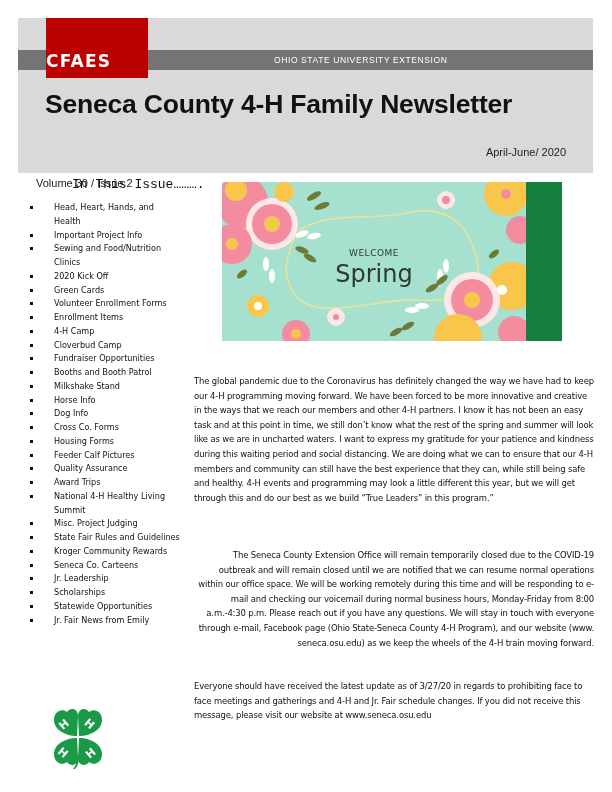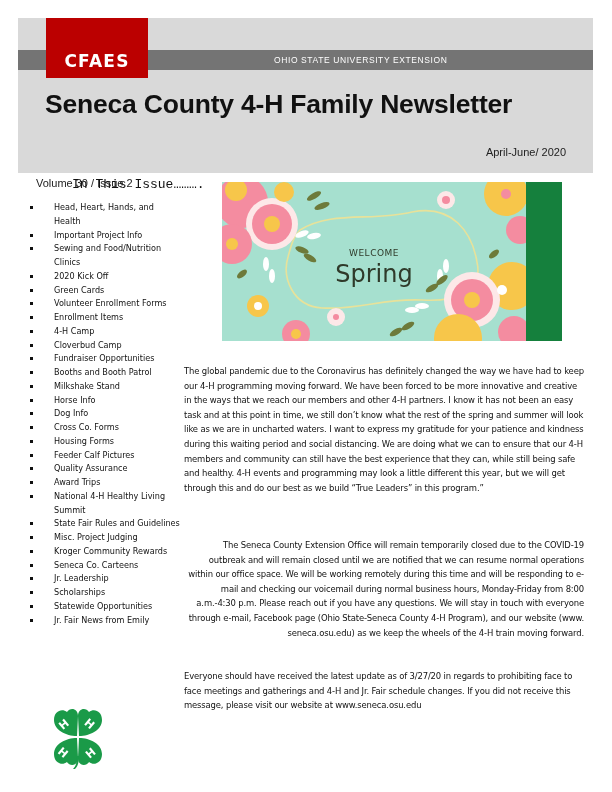--- a/index.html
+++ b/index.html
@@ -1,33 +1,33 @@
 <!DOCTYPE html>
 <html><head>
 <meta charset="utf-8">
 <style>
   html, body { margin:0; padding:0; background:#ffffff; }
   body { width:612px; height:792px; position:relative; overflow:hidden; font-family:"DejaVu Sans", sans-serif; color:#111; }
   .header { position:absolute; left:18px; top:18px; width:575px; height:155px; background:#d9d9d9; }
   .bar { position:absolute; left:0; top:32px; width:575px; height:20px; background:#747474; }
   .bar-text { position:absolute; left:256px; top:37px; font-family:"Liberation Sans", sans-serif; font-size:8.5px; letter-spacing:0.6px; color:#ffffff; }
   .redbox { position:absolute; left:28px; top:0; width:102px; height:60px; background:#bb0000; }
-  .redbox-text { position:absolute; left:0; width:102px; top:33px; text-align:center; font-family:"DejaVu Sans", sans-serif; font-weight:bold; font-size:17px; letter-spacing:1.2px; color:#ffffff; }
+  .redbox-text { position:absolute; left:0; width:102px; top:33px; font-family:"DejaVu Sans", sans-serif; font-weight:bold; font-size:17px; letter-spacing:1.2px; color:#ffffff; }
   .title { position:absolute; left:27px; top:71px; font-family:"Liberation Sans", sans-serif; font-weight:bold; font-size:26.5px; color:#111; white-space:nowrap; letter-spacing:-0.2px; }
   .volume { position:absolute; left:18px; top:128px; font-family:"Liberation Sans", sans-serif; font-size:11px; color:#222;margin-top:31px; }
   .date { position:absolute; right:27px; top:128px; font-family:"Liberation Sans", sans-serif; font-size:11px; color:#222; }
 
   .toc-title { position:absolute; left:24px; top:177px; font-family:Liberation Mono, monospace; font-size:13px; color:#111;margin-left:48px; }
   .toc { position:absolute; left:24px; top:195px; width:152px; margin:6px; padding:0; list-style:none; }
   .toc li { position:relative; padding-left:24px; font-family:"DejaVu Sans", sans-serif; font-size:8.1px; line-height:13.75px; color:#111; }
   .toc li .bullet { position:absolute; left:0; top:5px; width:3px; height:3px; background:#111; }
 
   .spring { position:absolute; left:222px; top:182px; width:340px; height:159px; overflow:hidden; background:#15803d; }
 
-  .article { position:absolute; left:184px; width:400px; font-family:"DejaVu Sans", sans-serif; font-size:8.45px; line-height:14.6px; color:#111; margin:0; letter-spacing:-0.15px; }
+  .article { position:absolute; left:184px; width:400px; font-family:"DejaVu Sans", sans-serif; font-size:8.45px; line-height:14.6px; color:#111; margin:10px; letter-spacing:-0.15px; }
   .p1 { top:364px; }
   .p2 { top:538px;text-align:right; }
   .p3 { top:669px; }
 
   .clover { position:absolute; left:46px; top:706px; width:64px; height:64px; }
 </style>
 </head>
 <body>
 
 <div class="header">
@@ -56,22 +56,22 @@
     <li><span class="bullet"></span><span>Booths and Booth Patrol</span></li>
     <li><span class="bullet"></span><span>Milkshake Stand</span></li>
     <li><span class="bullet"></span><span>Horse Info</span></li>
     <li><span class="bullet"></span><span>Dog Info</span></li>
     <li><span class="bullet"></span><span>Cross Co. Forms</span></li>
     <li><span class="bullet"></span><span>Housing Forms</span></li>
     <li><span class="bullet"></span><span>Feeder Calf Pictures</span></li>
     <li><span class="bullet"></span><span>Quality Assurance</span></li>
     <li><span class="bullet"></span><span>Award Trips</span></li>
     <li><span class="bullet"></span><span>National 4-H Healthy Living Summit</span></li>
+    <li><span class="bullet"></span><span>Misc. Project Judging</span></li>
     <li><span class="bullet"></span><span>State Fair Rules and Guidelines</span></li>
-    <li><span class="bullet"></span><span>Misc. Project Judging</span></li>
     <li><span class="bullet"></span><span>Kroger Community Rewards</span></li>
     <li><span class="bullet"></span><span>Seneca Co. Carteens</span></li>
     <li><span class="bullet"></span><span>Jr. Leadership</span></li>
     <li><span class="bullet"></span><span>Scholarships</span></li>
     <li><span class="bullet"></span><span>Statewide Opportunities</span></li>
     <li><span class="bullet"></span><span>Jr. Fair News from Emily</span></li>
   </ul>
 
 <div class="spring">
   <svg width="304" height="159" viewBox="0 0 304 159">

